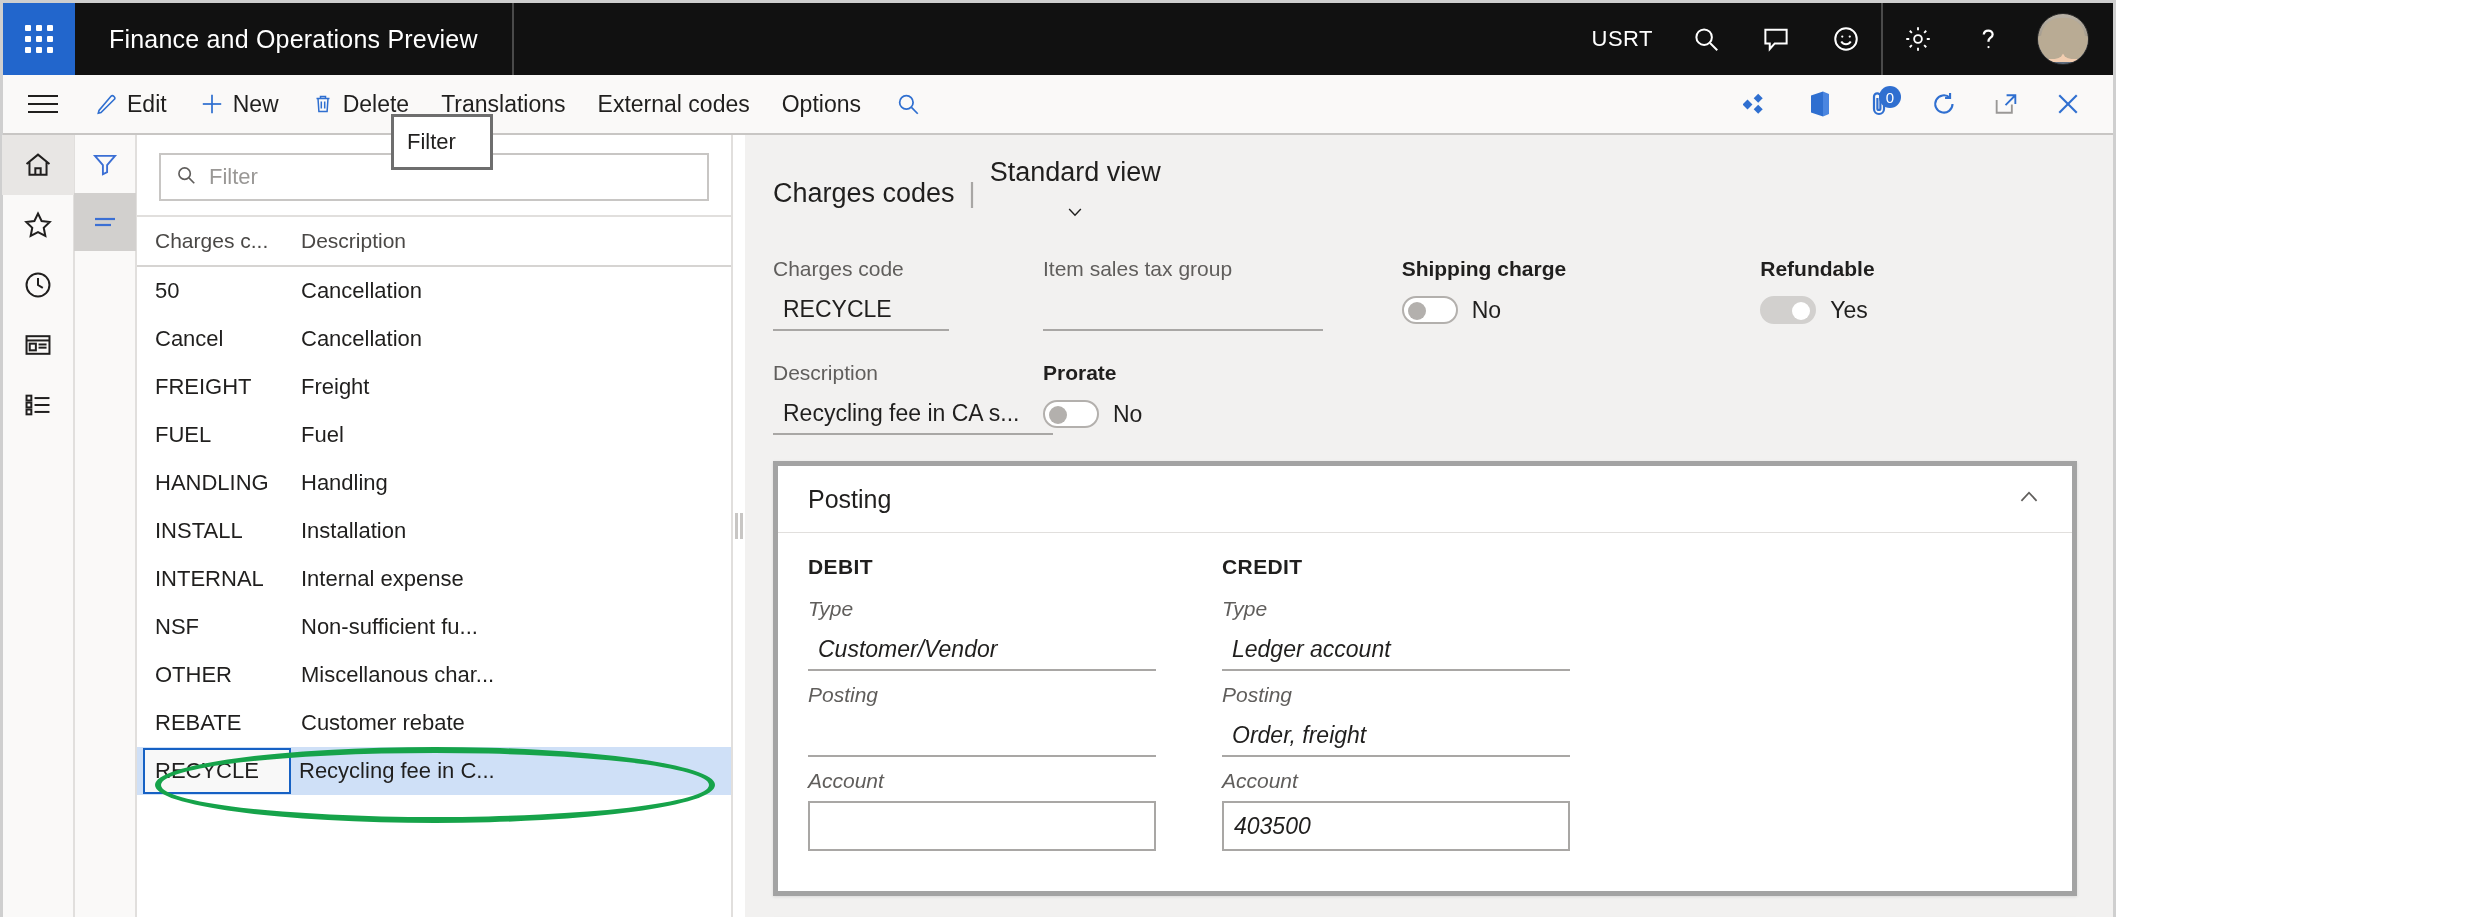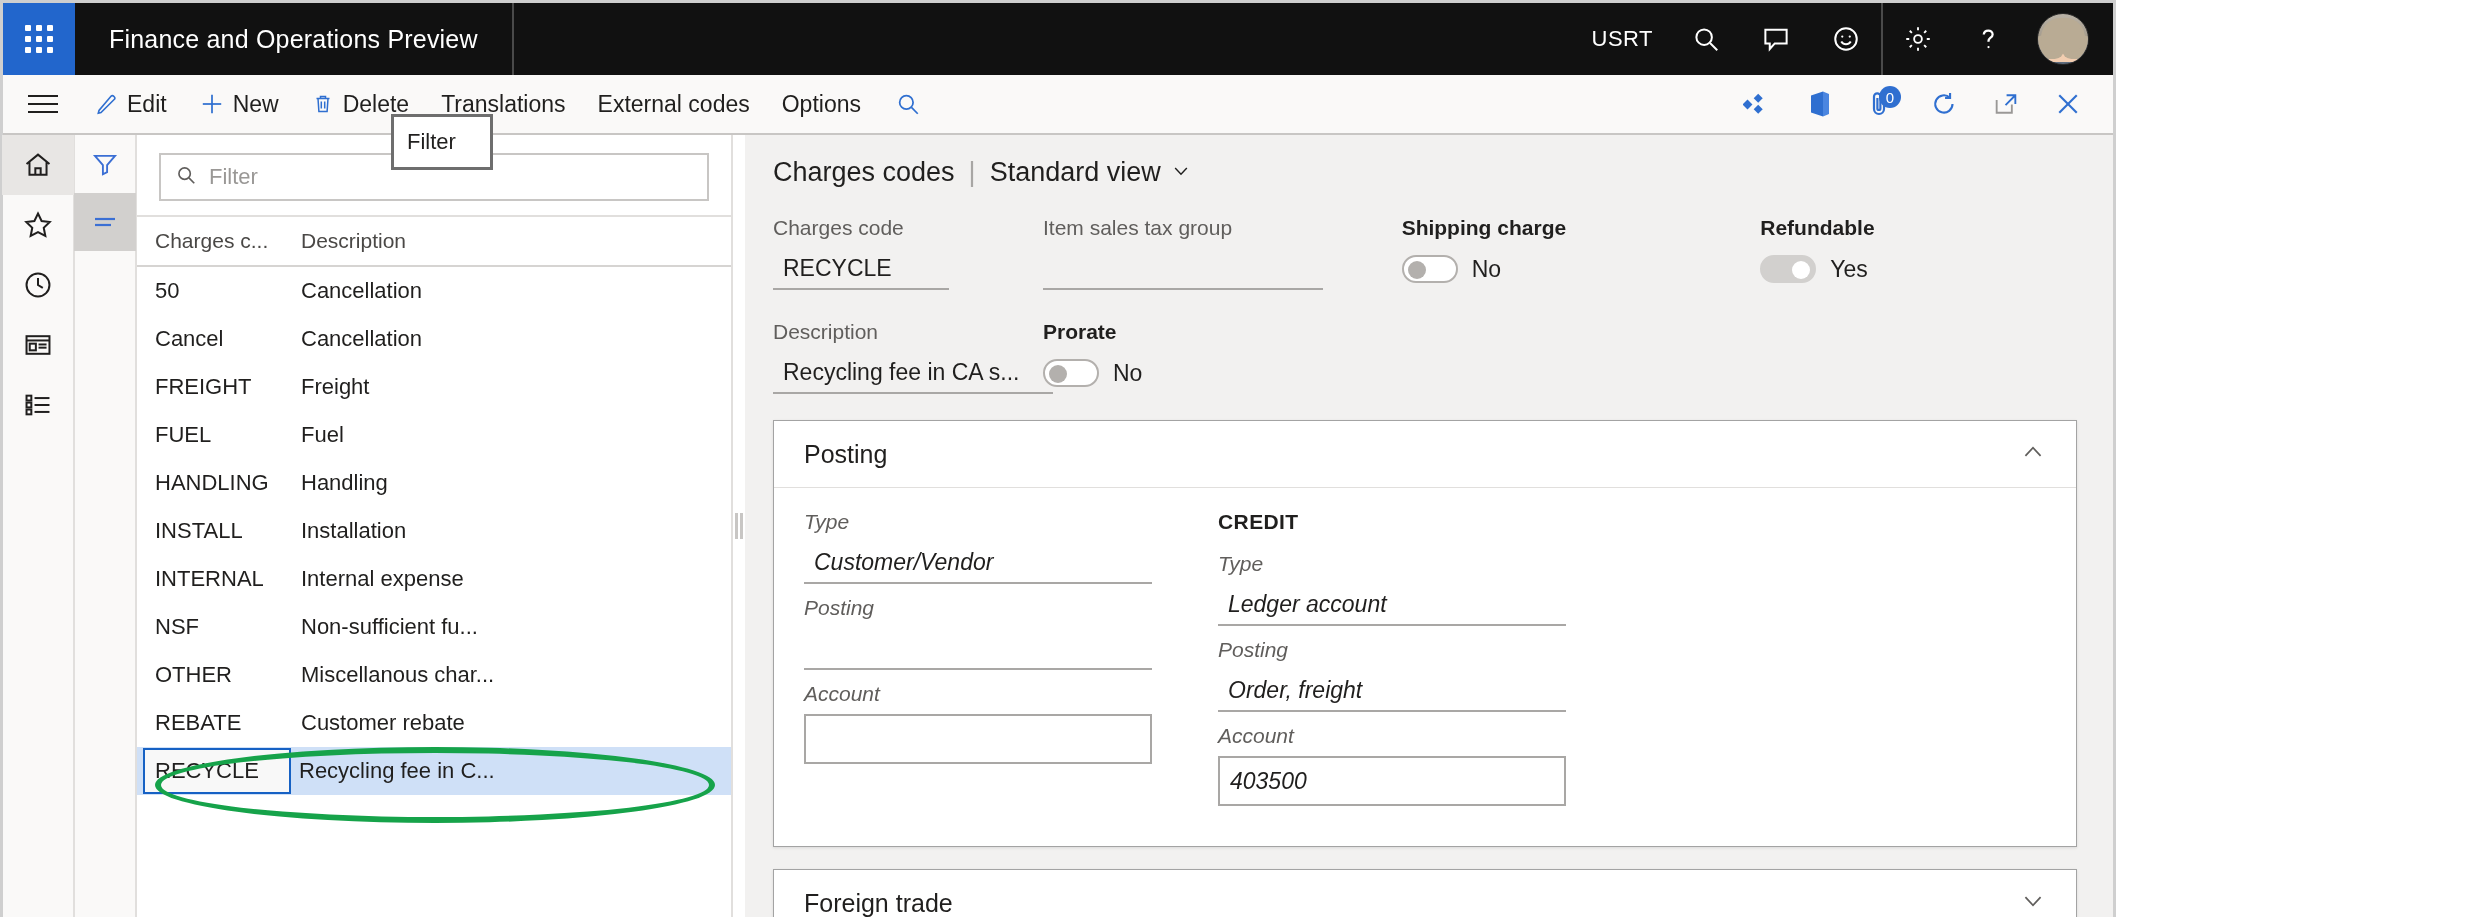--- a/index.html
+++ b/index.html
@@ -221,21 +221,21 @@
     overflow: hidden;
     padding: 0 0 0 0;
   }
   .breadcrumb {
     display: flex; align-items: center; gap: 14px;
     padding: 22px 0 0 28px;
     font-size: 27px; color: #201f1e;
   }
   .breadcrumb .bc-sep { color: #a8a6a4; }
   .bc-link { cursor: pointer; }
-  .bc-view { display: flex; align-items: center; gap: 10px; cursor: pointer; }
+  .bc-view { display: flex; align-items: center; gap: 10px; cursor: pointer; flex-direction: column; }
 
   .fieldgrid {
     display: flex;
     padding: 28px 0 0 28px;
     gap: 0;
   }
   .fcol { display: flex; flex-direction: column; }
   .fcol-1 { width: 270px; }
   .fcol-2 { width: 366px; }
   .fcol-3 { width: 366px; }
@@ -267,21 +267,21 @@
     width: 18px; height: 18px; border-radius: 50%;
     background: #b3b0ad; display:block;
   }
   .toggle.on { background: #d2d0ce; border-color: #d2d0ce; }
   .toggle.on i { left: auto; right: 4px; background: #ffffff; }
   .toggle-text { font-size: 23px; color: #201f1e; }
 
   
   .card {
     background: #ffffff;
-    border: 1px solid #a3a3a3;
+    border: 5px solid #a3a3a3;
     box-shadow: 0 1px 3px rgba(0,0,0,.10);
     margin: 0 36px 0 28px;
   }
   .card-head {
     display: flex; align-items: center; justify-content: space-between;
     height: 66px; padding: 0 30px;
     cursor: pointer;
   }
   .card-title { font-size: 25px; color: #201f1e; }
   .chev { color: #605e5c; }
@@ -659,20 +659,21 @@
           <span class="chev">
             <svg width="26" height="26" viewBox="0 0 24 24" fill="none" stroke="#605e5c" stroke-width="1.6">
               <polyline points="5,15.5 12,8 19,15.5"></polyline>
             </svg>
           </span>
         </div>
         <div class="card-body">
           <div class="post-cols">
 
             <div class="post-col">
+              <div class="post-hdr">DEBIT</div>
               <div class="post-field">
                 <div class="post-label">Type</div>
                 <div class="post-val">Customer/Vendor</div>
               </div>
               <div class="post-field">
                 <div class="post-label">Posting</div>
                 <div class="post-val"></div>
               </div>
               <div class="post-field">
                 <div class="post-label">Account</div>

